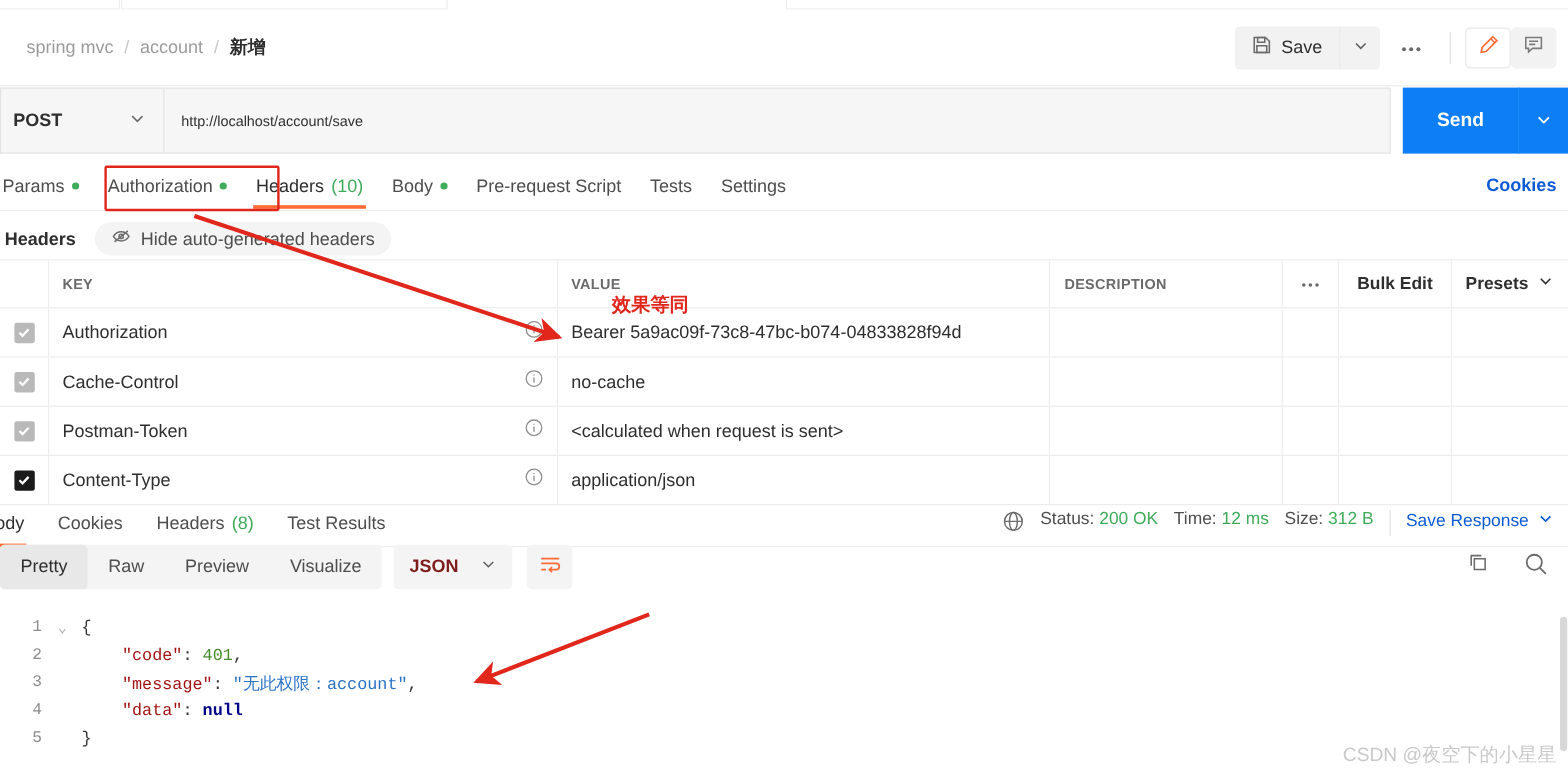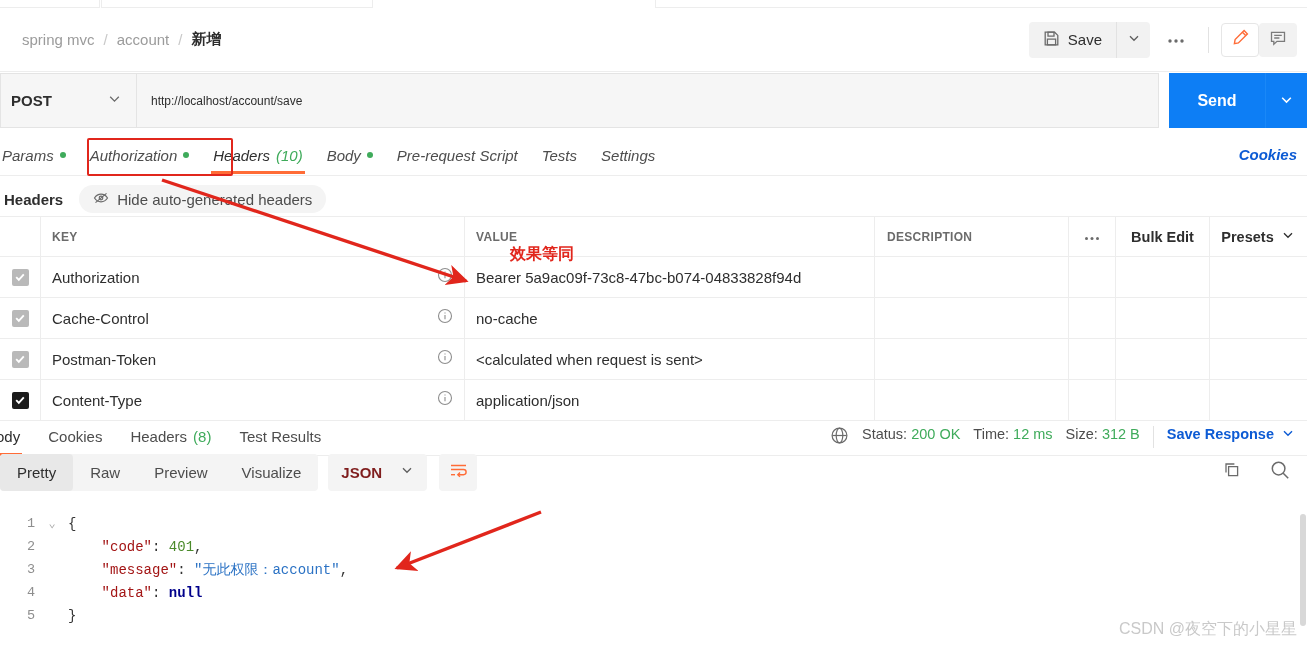--- a/index.html
+++ b/index.html
@@ -72,21 +72,21 @@
     font-size:16px; font-weight:bold; cursor:pointer; font-family:"Liberation Sans", sans-serif;
   }
   .sendcaret {
     background:#0d7ef5; border:none; border-left:1px solid #1a88f7; width:42px; height:55px;
     display:flex; align-items:center; justify-content:center; cursor:pointer;
   }
 
   
   .reqtabs {
     position:absolute; top:137px; left:0; width:1307px; height:39px;
-    display:flex; align-items:flex-start; border-bottom:1px solid #ededed;font-style:italic;
+    display:flex; align-items:flex-start; border-bottom:1px solid #ededed;
   }
   .rtab { font-size:15px; color:#4d4d4d; padding:0 12px; height:36px; display:flex;
           align-items:center; gap:6px; cursor:pointer; position:relative; }
   .rtab:first-child { padding-left:2px; }
   .rtab.active { color:#2e2e2e; }
   .rtab.active:after {
     content:""; position:absolute; left:10px; right:10px; bottom:-1px; height:3px; background:#ff6c37;
   }
   .greendot { width:6px; height:6px; border-radius:50%; background:#3fab5b; display:inline-block; }
   .cnt { color:#3fab5b; }
@@ -134,21 +134,21 @@
   }
   .rtab2 { font-size:15px; color:#4d4d4d; padding:0 14px; height:36px;
            display:flex; align-items:center; cursor:pointer; position:relative; }
   .rtab2.active { color:#2e2e2e; }
   .rtab2.active:after { content:""; position:absolute; left:-10px; right:12px; bottom:-1px; height:3px; background:#ff6c37; }
   .rtab2:first-child { padding-left:0; margin-left:-14px; }
   .statuswrap { margin-left:auto; display:flex; align-items:flex-start; gap:13px; padding-right:12px; font-size:14.5px; }
   .statuswrap .lab { color:#4d4d4d; }
   .statuswrap .val { color:#3fab5b; }
   .msep { width:1px; height:22px; background:#e2e2e2; }
-  .saveresp { color:#0d5bd4; font-weight:bold; font-size:14.5px; cursor:pointer; display:flex; align-items:center; gap:7px; }
+  .saveresp { color:#0d5bd4; font-weight:normal; font-size:14.5px; cursor:pointer; display:flex; align-items:center; gap:7px; }
 
   
   .bodybar { position:absolute; top:449px; left:0; width:1307px; height:46px; display:flex; align-items:center;justify-content:flex-end; }
   .segwrap { display:flex; background:#f4f4f4; border-radius:4px; height:37px; align-items:stretch; }
   .seg { padding:0 17px; display:flex; align-items:center; font-size:15px; color:#4d4d4d; cursor:pointer; border-radius:4px; }
   .seg.active { background:#e8e8e8; color:#2e2e2e; }
   .jsonsel {
     margin-left:10px; background:#f4f4f4; border-radius:4px; height:37px;
     display:flex; align-items:center; gap:18px; padding:0 13px; cursor:pointer;
   }

